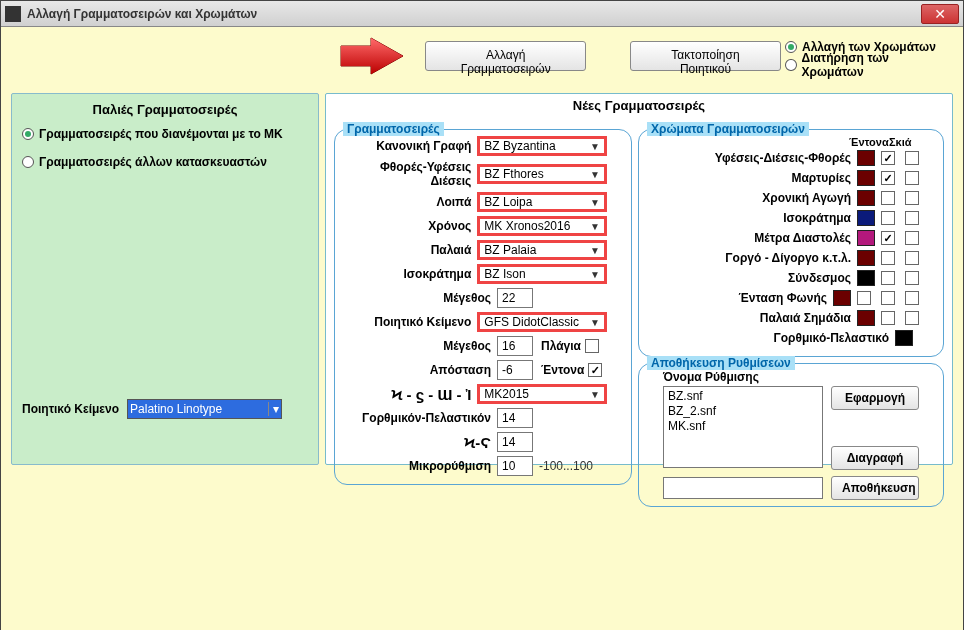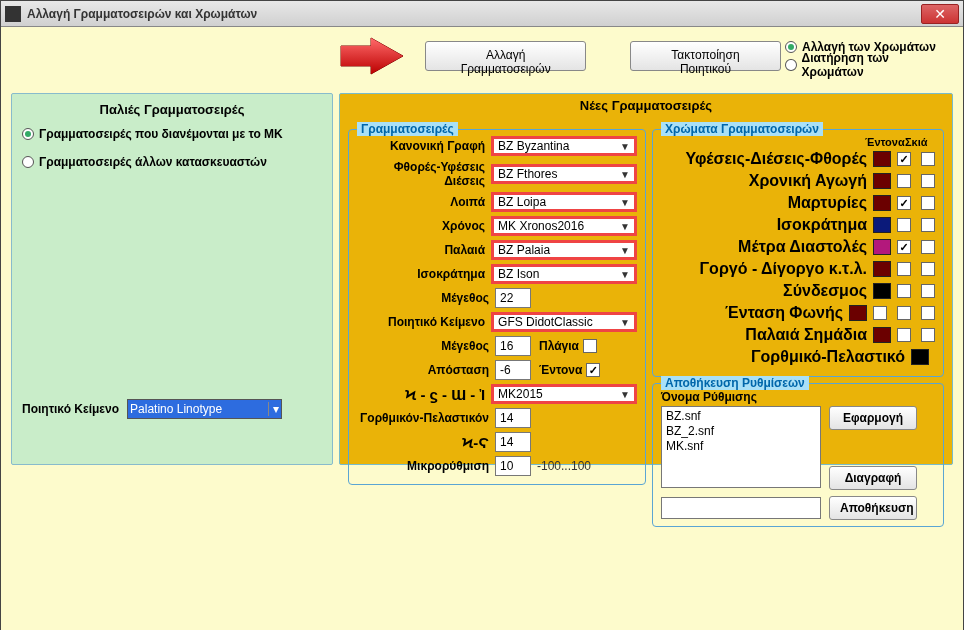--- a/index.html
+++ b/index.html
@@ -13,44 +13,44 @@
 .top-row { display: flex; align-items: center; gap: 4px; margin-bottom: 6px; height: 42px; }
 .arrow-ph { width: 430px; display:flex; justify-content:flex-end; padding-right:10px;}
 .red-arrow svg { display:block; }
 .top-btn { background: linear-gradient(to bottom,#fff,#e4e4e4); border: 1px solid #888; border-radius: 3px; padding: 6px 16px; font-size: 12px; cursor: pointer; height: 30px; }
 .radio-stack { margin-left: auto; padding-right: 6px; }
 .radio-row { display: flex; align-items: center; gap: 5px; font-size: 12px; font-weight: bold; height: 18px; }
 .radio { width: 12px; height: 12px; border-radius: 50%; border: 1px solid #555; background: #fff; display:inline-flex; align-items:center; justify-content:center; }
 .radio.sel::after { content:''; width:6px; height:6px; border-radius:50%; background:#3a6; display:block; }
 .main-row { display: flex; gap: 6px; height: 372px; margin-top: 16px; }
 .panel-left { width: 322px; background: #c9edc9; border: 1px solid #8bc; border-radius: 2px; padding: 8px 10px; }
-.panel-right { flex: 1; background: #eab308; border: 1px solid #7bc; border-radius: 2px; padding: 4px 8px; position: relative; }
+.panel-right { flex: 1; background: #ffffff; border: 1px solid #7bc; border-radius: 2px; padding: 4px 8px; position: relative; }
 .panel-title { text-align: center; font-weight: bold; font-size: 13px; margin-bottom: 10px; }
 .lr-row { margin-bottom: 8px; display:flex; align-items:center; gap:5px; font-size:12px;}
 .old-poetic { display:flex; align-items:center; gap:8px; margin-top: 230px; }
 .old-poetic label { font-weight: bold; font-size: 12px; }
 .sel-blue { background: #2d6cdf; color:#fff; border:1px solid #555; height:20px; width:155px; font-size:12px; padding:0 2px; display:flex; align-items:center; justify-content:space-between;}
 .drop-ar { border-left:1px solid #888; padding-left:4px;}
 .right-columns { display:flex; gap:6px; height: 100%; }
-.fs-box { border: 1px solid #5aa5d4; border-radius: 4px; padding: 6px 8px; position:relative; margin-top: 6px; }
+.fs-box { border: 1px solid #5aa5d4; border-radius: 13px; padding: 6px 24px; position:relative; margin-top: 6px; }
 .fs-legend { position:absolute; top:-8px; left:8px; background:#a9e0f7; padding:0 4px; font-weight:bold; font-size:12px; color:#2a5; color:#188; }
 .fs-legend { color:#0066aa; }
 .col-fonts { width: 298px; }
 .col-colors { flex:1; }
 .font-row { display:flex; align-items:center; margin-bottom: 4px; }
 .font-label { width: 138px; text-align:right; font-weight:bold; font-size:12px; padding-right:6px; }
 .select { background:#fff; border:3px solid #ef4444; height:20px; width:150px; font-size:12px; display:flex; align-items:center; justify-content:space-between; padding:0 4px; }
 .select .ar { font-size:10px; color:#333; }
 .numbox { background:#fff; border:1px solid #777; height:20px; width:36px; font-size:12px; display:flex; align-items:center; padding:0 4px; }
 .inline-check { display:flex; align-items:center; gap:4px; margin-left:8px; font-weight:bold; font-size:12px;}
 .chk { width:14px; height:14px; border:1px solid #666; background:#fff; display:inline-flex; align-items:center; justify-content:center; font-size:11px;}
 .chk.checked::after { content:'✓'; color:#000; font-weight:bold; }
 .color-head { display:flex; justify-content:flex-end; gap:4px; font-weight:bold; font-size:11px; padding-right:4px; margin-bottom:2px;}
 .color-row { display:flex; align-items:center; margin-bottom:4px; }
-.color-label { flex:1; text-align:right; font-weight:bold; font-size:16px; padding-right:6px; }
+.color-label { flex:1; text-align:right; font-weight:bold; font-size:12px; padding-right:6px; }
 .swatch { width:18px; height:16px; border:1px solid #222; margin-right:6px; }
 .settings-box { margin-top: 6px; }
 .listbox { background:#fff; border:1px solid #777; width: 160px; height:82px; font-size:12px; padding:2px 4px; overflow:auto;}
 .listbox div { line-height:15px; }
 .sbtn { background:linear-gradient(to bottom,#fff,#e4e4e4); border:1px solid #888; border-radius:3px; padding:4px 10px; font-size:12px; font-weight:bold; cursor:pointer; width:88px; }
 .save-input { background:#fff; border:1px solid #777; height:22px; width:160px; }
 .hint { font-size:12px; color:#333; margin-left:6px;}
 </style>
 </head>
 <body>
@@ -232,29 +232,29 @@
                 <span style="width:26px;">Σκιά</span>
               </div>
               <div id="color-rows">
                   <div class="color-row">
                     <div class="color-label">Υφέσεις-Διέσεις-Φθορές</div>
                     <div class="swatch" style="background: rgb(107, 0, 0);"></div>
                     <span class="chk checked" style="margin-right: 10px;"></span>
                     <span class="chk"></span>
                   </div>
                   <div class="color-row">
+                    <div class="color-label">Μαρτυρίες</div>
+                    <div class="swatch" style="background: rgb(107, 0, 0);"></div>
+                    <span class="chk checked" style="margin-right: 10px;"></span>
+                    <span class="chk"></span>
+                  </div>
+                  <div class="color-row">
                     <div class="color-label">Χρονική Αγωγή</div>
                     <div class="swatch" style="background: rgb(107, 0, 0);"></div>
                     <span class="chk" style="margin-right: 10px;"></span>
-                    <span class="chk"></span>
-                  </div>
-                  <div class="color-row">
-                    <div class="color-label">Μαρτυρίες</div>
-                    <div class="swatch" style="background: rgb(107, 0, 0);"></div>
-                    <span class="chk checked" style="margin-right: 10px;"></span>
                     <span class="chk"></span>
                   </div>
                   <div class="color-row">
                     <div class="color-label">Ισοκράτημα</div>
                     <div class="swatch" style="background: rgb(11, 26, 122);"></div>
                     <span class="chk" style="margin-right: 10px;"></span>
                     <span class="chk"></span>
                   </div>
                   <div class="color-row">
                     <div class="color-label">Μέτρα Διαστολές</div>

